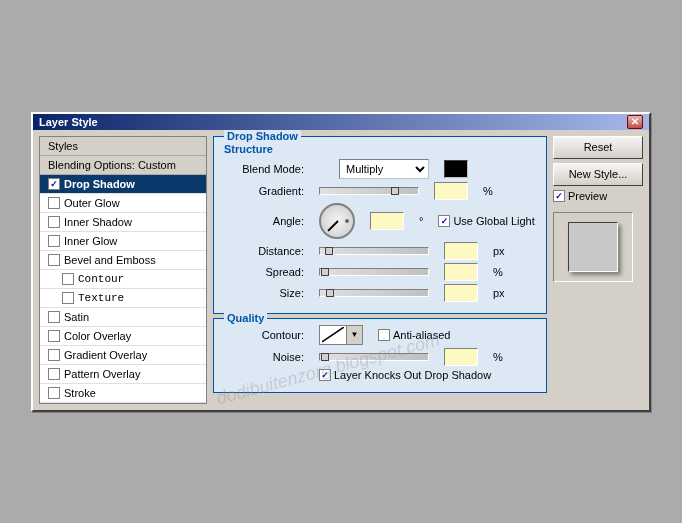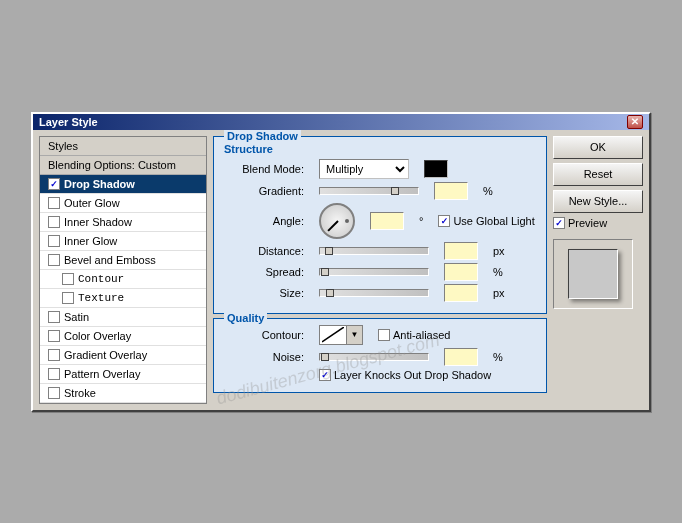--- a/index.html
+++ b/index.html
@@ -146,20 +146,21 @@
     select.win-select {
       background: white;
       border: 1px solid #808080;
       border-right-color: #c0c0c0;
       border-bottom-color: #c0c0c0;
       padding: 1px 2px;
       font-size: 11px;
       font-family: inherit;
       width: 90px;
       height: 20px;
+      margin-left: 20px;
     }
     .color-swatch {
       width: 24px;
       height: 18px;
       background: black;
       border: 1px solid #404040;
       border-right-color: #c0c0c0;
       border-bottom-color: #c0c0c0;
     }
     .slider-container {
@@ -497,21 +498,20 @@
             <div class="checkbox checked">
                 <span class="checkmark">✓</span>
               </div>
             <span>Layer Knocks Out Drop Shadow</span>
           </div>
         </div>
       </div>
     </div>
 
     <div class="right-panel">
-      <button class="win-button">OK</button>
       <button class="win-button">Reset</button>
       <button class="win-button">New Style...</button>
       <div class="preview-label">
         <div class="checkbox checked">
             <span class="checkmark">✓</span>
           </div>
         <span>Preview</span>
       </div>
       <div class="preview-box">
         <div class="preview-inner"></div>

